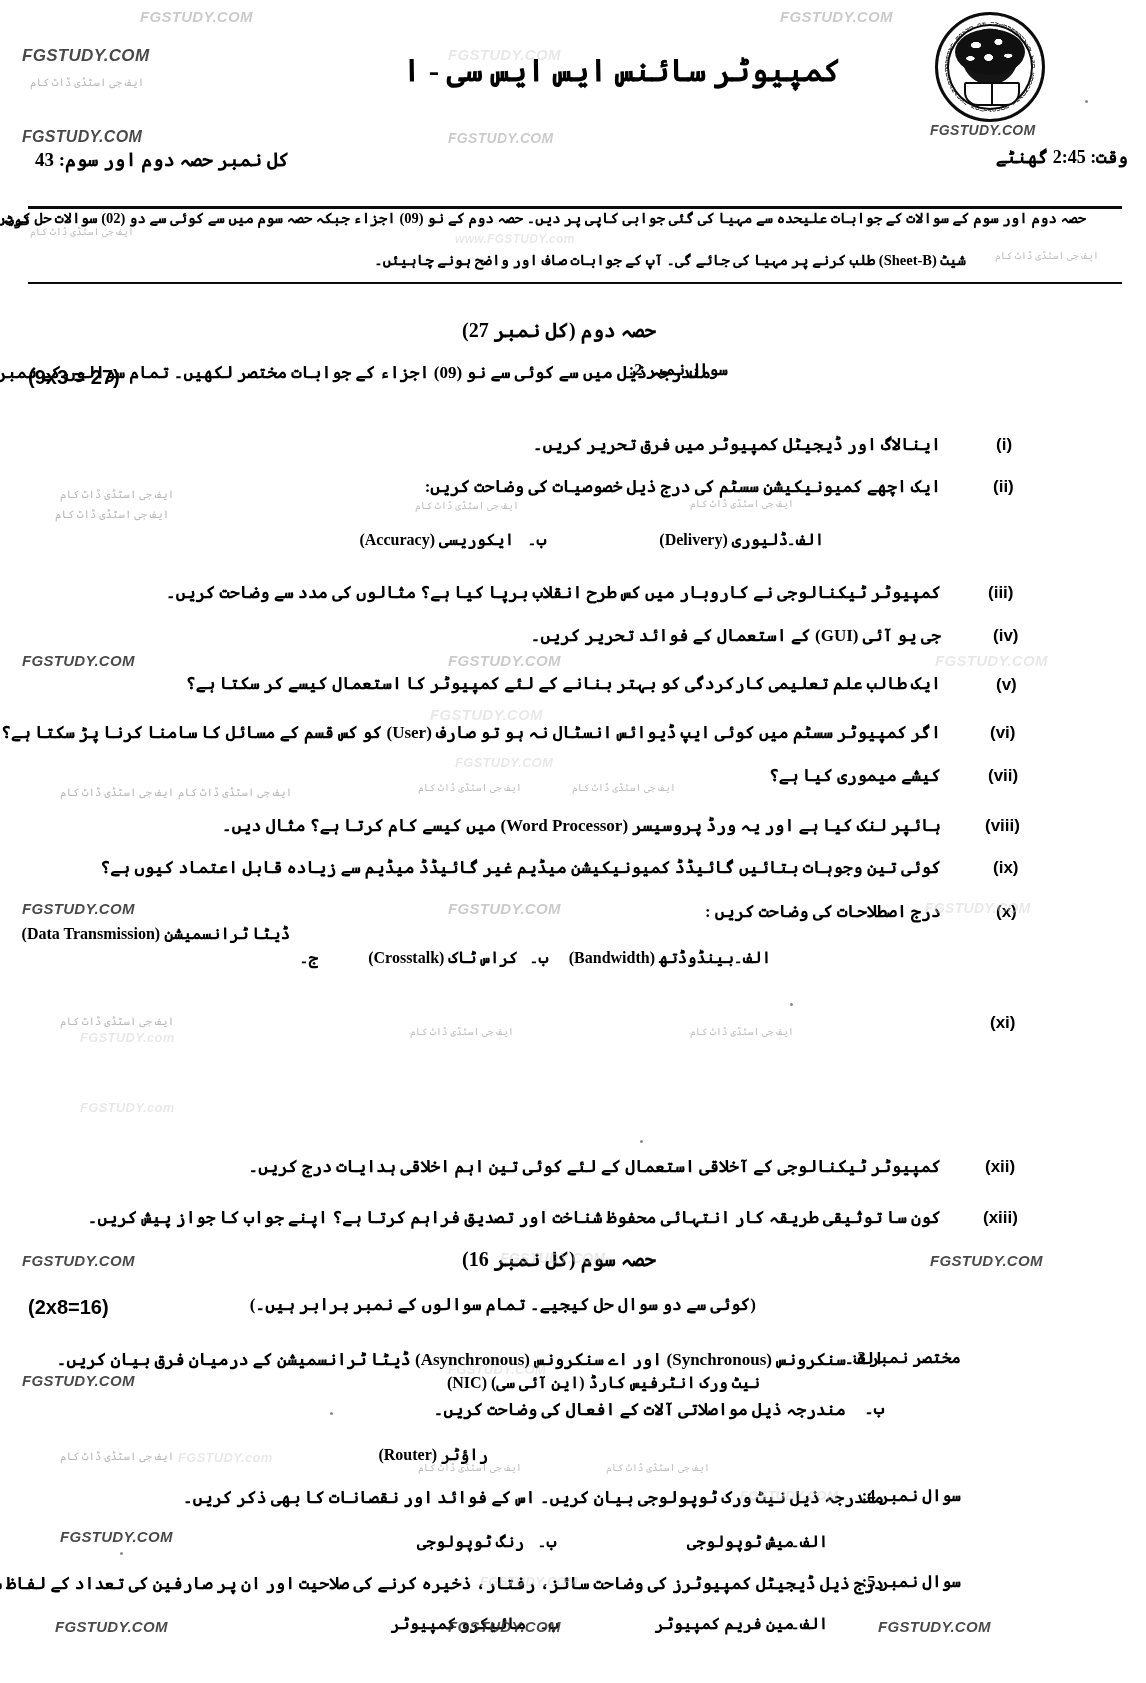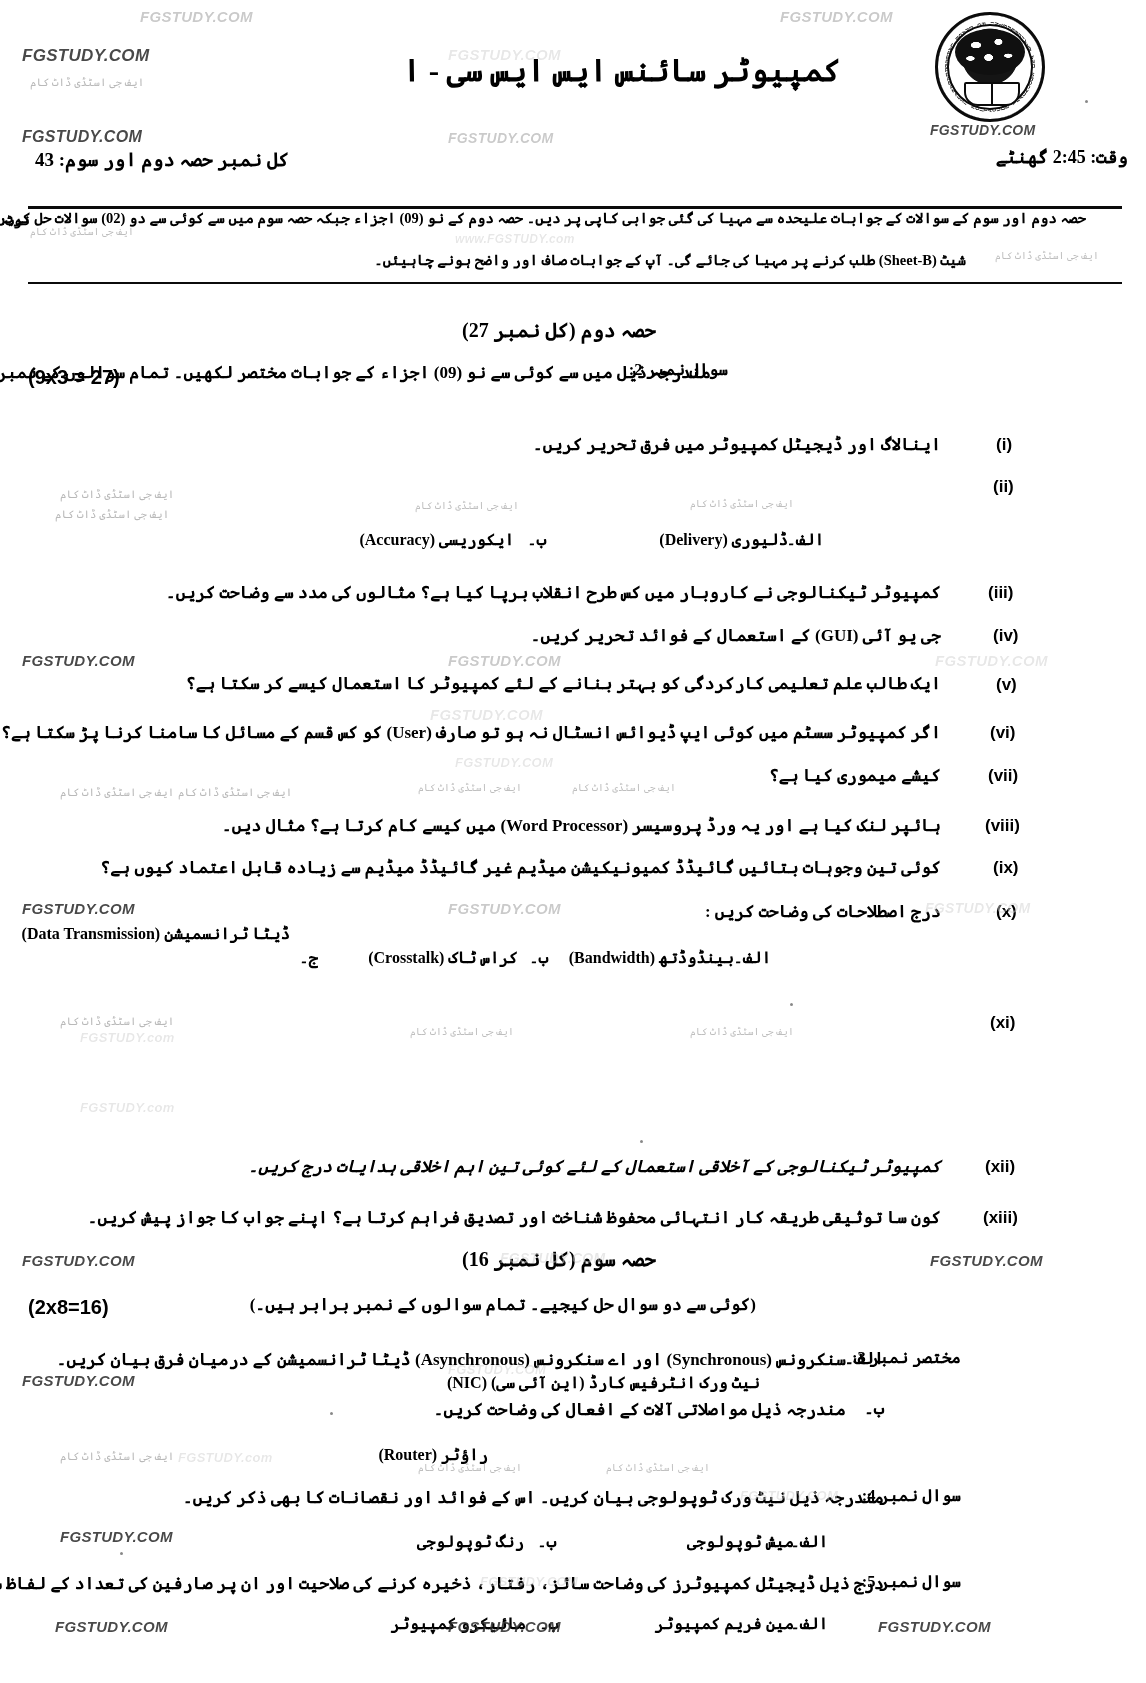--- a/index.html
+++ b/index.html
@@ -274,20 +274,21 @@
   <div class="t urdu section-head" style="right:490px; top:318px;">حصہ دوم (کل نمبر 27)</div>
 
   <div class="t marks" style="left:28px; top:366px;">(9x3 = 27)</div>
   <div class="t urdu" style="right:418px; top:360px; font-size:16.5px;">سوال نمبر 2:</div>
   <div class="t urdu q-text" style="right:435px; top:362px;">مندرجہ ذیل میں سے کوئی سے نو (09) اجزاء کے جوابات مختصر لکھیں۔ تمام سوالوں کے نمبر برابر ہیں۔</div>
 
   <div class="t rn" style="left:996px; top:435px;">(i)</div>
   <div class="t urdu q-text" style="right:205px; top:434px;">اینالاگ اور ڈیجیٹل کمپیوٹر میں فرق تحریر کریں۔</div>
 
   <div class="t rn" style="left:993px; top:477px;">(ii)</div>
+  <div class="t urdu q-text" style="right:205px; top:476px;">ایک اچھے کمیونیکیشن سسٹم کی درج ذیل خصوصیات کی وضاحت کریں:</div>
   <div class="wm urdu" style="left:60px; top:488px; font-size:11px;">ایف جی اسٹڈی ڈاٹ کام</div>
   <div class="wm pale urdu" style="left:415px; top:500px; font-size:10px;">ایف جی اسٹڈی ڈاٹ کام</div>
   <div class="wm urdu" style="left:55px; top:508px; font-size:11px;">ایف جی اسٹڈی ڈاٹ کام</div>
   <div class="wm pale urdu" style="left:690px; top:498px; font-size:10px;">ایف جی اسٹڈی ڈاٹ کام</div>
 
   <div class="t urdu q-sub" style="right:322px; top:530px;">الف۔</div>
   <div class="t urdu q-sub" style="right:358px; top:530px;">ڈلیوری (Delivery)</div>
   <div class="t urdu q-sub" style="right:600px; top:530px;">ب۔</div>
   <div class="t urdu q-sub" style="right:632px; top:530px;">ایکوریسی (Accuracy)</div>
 
@@ -334,21 +335,21 @@
   <div class="t urdu q-sub" style="right:828px; top:948px;">ج۔</div>
   <div class="t urdu q-sub" style="right:856px; top:924px;">ڈیٹا ٹرانسمیشن (Data Transmission)</div>
 
   <div class="t rn" style="left:990px; top:1013px;">(xi)</div>
   <div class="wm urdu" style="left:60px; top:1015px; font-size:11px;">ایف جی اسٹڈی ڈاٹ کام</div>
   <div class="wm pale urdu" style="left:410px; top:1026px; font-size:10px;">ایف جی اسٹڈی ڈاٹ کام</div>
   <div class="wm pale urdu" style="left:690px; top:1026px; font-size:10px;">ایف جی اسٹڈی ڈاٹ کام</div>
   <div class="wm pale" style="left:80px; top:1030px; font-size:13px;">FGSTUDY.com</div>
 
   <div class="t rn" style="left:985px; top:1157px;">(xii)</div>
-  <div class="t urdu q-text" style="right:205px; top:1156px;font-style:italic;">کمپیوٹر ٹیکنالوجی کے آخلاقی استعمال کے لئے کوئی تین اہم اخلاقی ہدایات درج کریں۔</div>
+  <div class="t urdu q-text" style="right:205px; top:1156px;">کمپیوٹر ٹیکنالوجی کے آخلاقی استعمال کے لئے کوئی تین اہم اخلاقی ہدایات درج کریں۔</div>
   <div class="wm pale" style="left:80px; top:1100px; font-size:13px;">FGSTUDY.com</div>
 
   <div class="t rn" style="left:983px; top:1208px;">(xiii)</div>
   <div class="t urdu q-text" style="right:205px; top:1207px;">کون سا توثیقی طریقہ کار انتہائی محفوظ شناخت اور تصدیق فراہم کرتا ہے؟ اپنے جواب کا جواز پیش کریں۔</div>
 
   <div class="t urdu section-head" style="right:490px; top:1247px;">حصہ سوم (کل نمبر 16)</div>
   <div class="wm dark" style="left:22px; top:1252px; font-size:15px;">FGSTUDY.COM</div>
   <div class="wm pale" style="left:500px; top:1250px; font-size:14px;">FGSTUDY.COM</div>
   <div class="wm dark" style="left:930px; top:1252px; font-size:15px;">FGSTUDY.COM</div>
 

